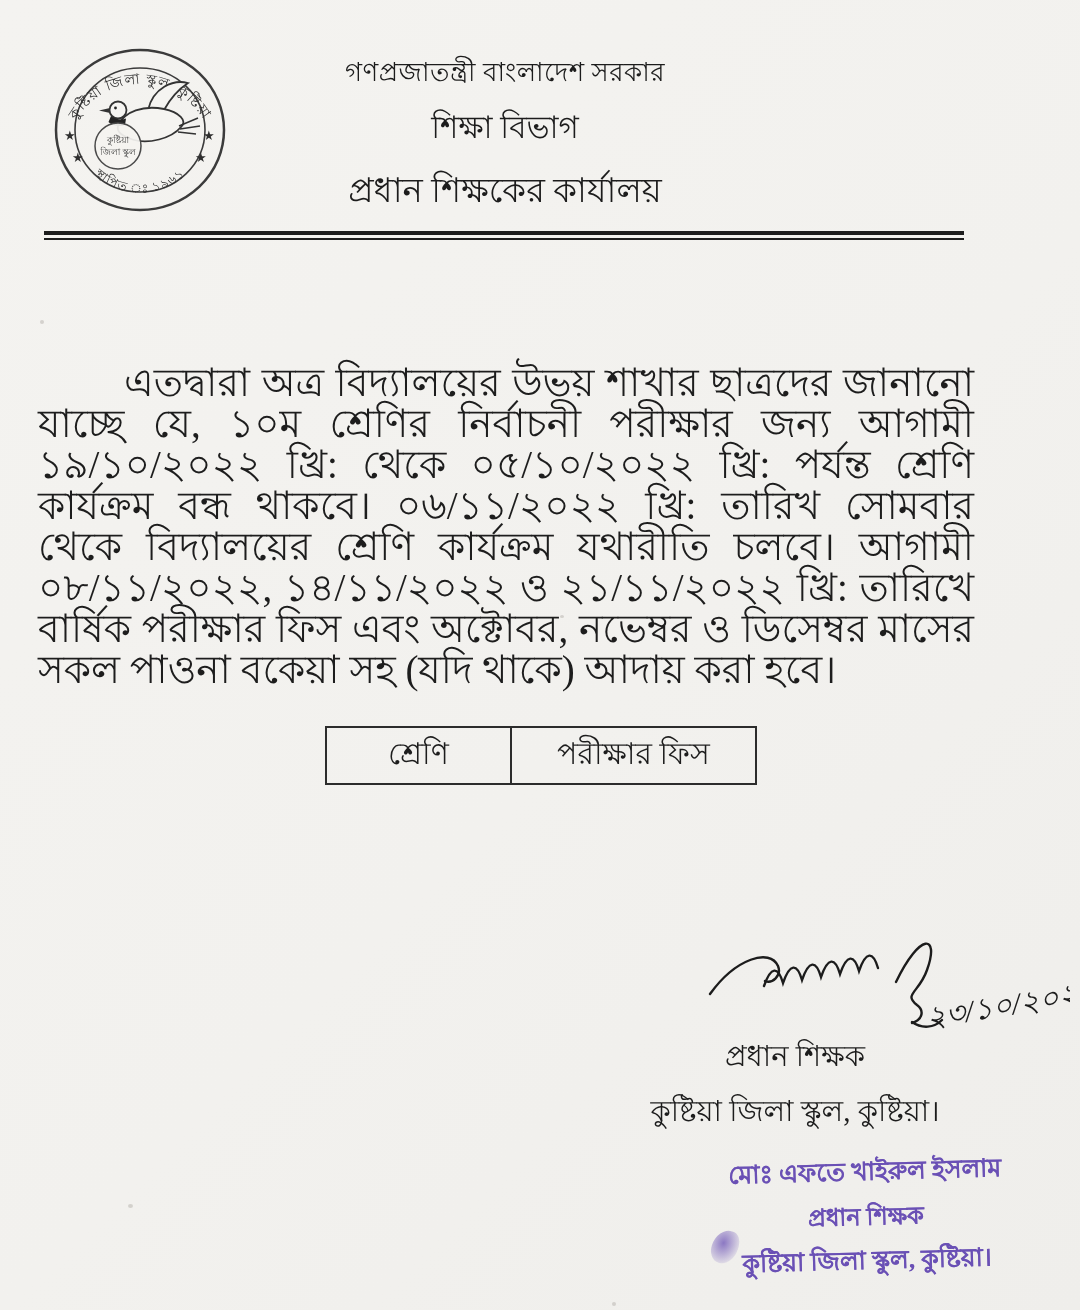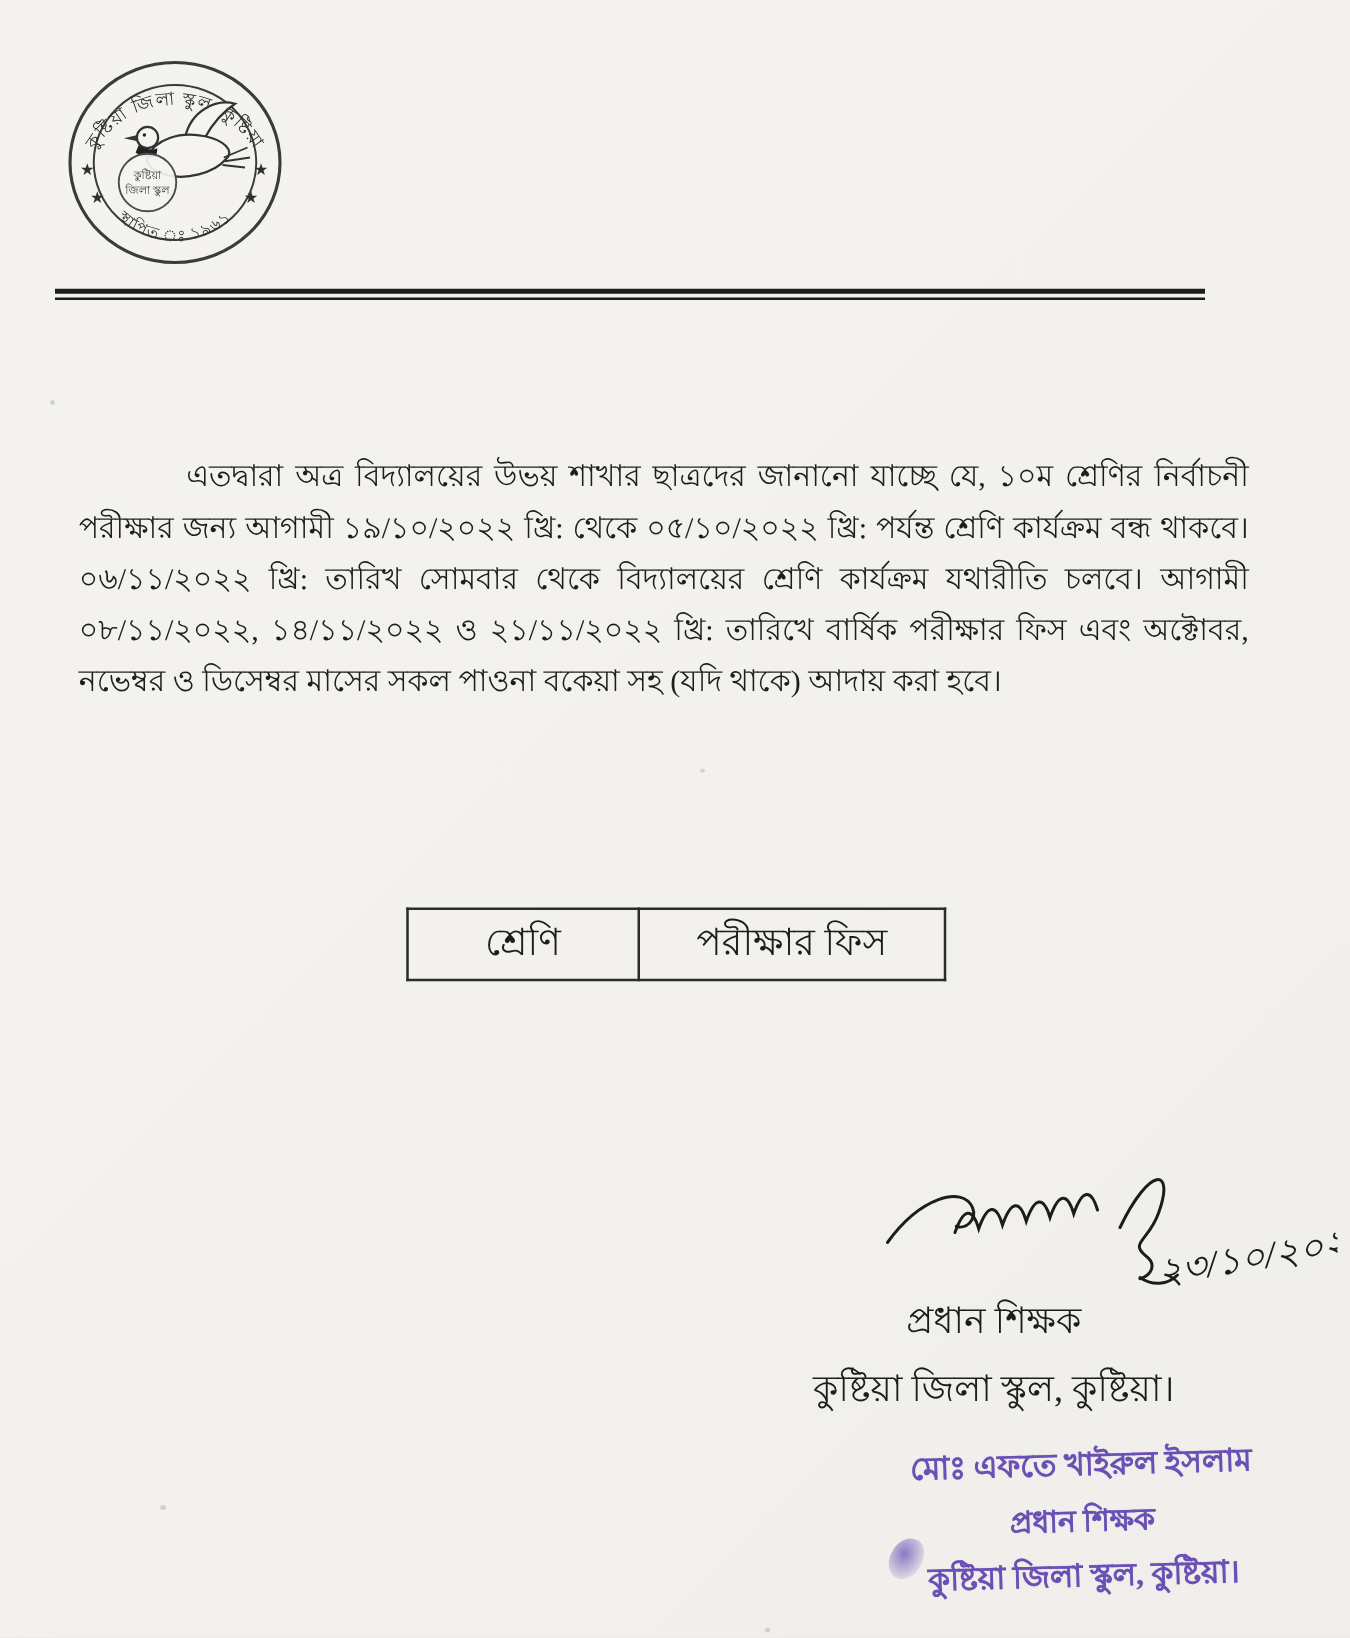--- a/index.html
+++ b/index.html
@@ -29,22 +29,22 @@
   }
   .double-rule{
     position:absolute; left:44px; top:231px; width:920px; height:9px;
     border-top:4px solid #1d1d1d; border-bottom:2px solid #1d1d1d;
   }
   .date-line{
     position:absolute; right:138px; top:250px; font-size:30px; color:#1e1e1e;
   }
   
   .notice-body{
-    position:absolute; left:63px; top:362px; width:936px;
-    font-size:24px; line-height:41px; text-align:justify; text-indent:86px;
+    position:absolute; left:38px; top:362px; width:936px;
+    font-size:39px; line-height:41px; text-align:justify; text-indent:86px;
     color:#1d1d1d;
   }
   .fees-heading{
     position:absolute; left:408px; top:660px; font-size:30px; color:#1b1b1b;
   }
   table.fees{
     position:absolute; left:325px; top:726px; width:432px;
     border-collapse:collapse; font-size:30px; color:#1d1d1d;
   }
   table.fees th, table.fees td{
@@ -109,20 +109,25 @@
       <circle cx="66" cy="64" r="8.5" stroke-width="1.8"></circle>
       <circle cx="63.5" cy="62" r="1.4" fill="#222" stroke="none"></circle>
       <path d="M58,62 L47,64.5 L58,67 Z" fill="#333" stroke="none"></path>
       <path d="M59,70 C63,73.5 70,74.5 74,72.5 L73,79 C67,81 60,79.5 56.5,76 Z" fill="#222" stroke="none"></path>
     </g>
     <circle cx="66" cy="100" r="23" fill="#f4f3f0" fill-opacity="0.93" stroke="#4a4a4a" stroke-width="1.5"></circle>
     <text x="66" y="97" font-size="9" fill="#3a3a3a" text-anchor="middle">কুষ্টিয়া</text>
     <text x="66" y="109" font-size="9" fill="#3a3a3a" text-anchor="middle">জিলা স্কুল</text>
   </svg>
 
+  <div class="header-block">
+    <div class="hdr-govt">গণপ্রজাতন্ত্রী বাংলাদেশ সরকার</div>
+    <div class="hdr-dept">শিক্ষা বিভাগ</div>
+    <div class="hdr-office">প্রধান শিক্ষকের কার্যালয়</div>
+  </div>
   <div class="double-rule"></div>
 
 
   <p class="notice-body">এতদ্বারা অত্র বিদ্যালয়ের উভয় শাখার ছাত্রদের জানানো যাচ্ছে যে, ১০ম শ্রেণির নির্বাচনী পরীক্ষার জন্য আগামী ১৯/১০/২০২২ খ্রি: থেকে ০৫/১০/২০২২ খ্রি: পর্যন্ত শ্রেণি কার্যক্রম বন্ধ থাকবে। ০৬/১১/২০২২ খ্রি: তারিখ সোমবার থেকে বিদ্যালয়ের শ্রেণি কার্যক্রম যথারীতি চলবে। আগামী ০৮/১১/২০২২, ১৪/১১/২০২২ ও ২১/১১/২০২২ খ্রি: তারিখে বার্ষিক পরীক্ষার ফিস এবং অক্টোবর, নভেম্বর ও ডিসেম্বর মাসের সকল পাওনা বকেয়া সহ (যদি থাকে) আদায় করা হবে।</p>
 
   <table class="fees">
     <tbody>
         <tr>
       <th>শ্রেণি</th>
       <th>পরীক্ষার ফিস</th>

